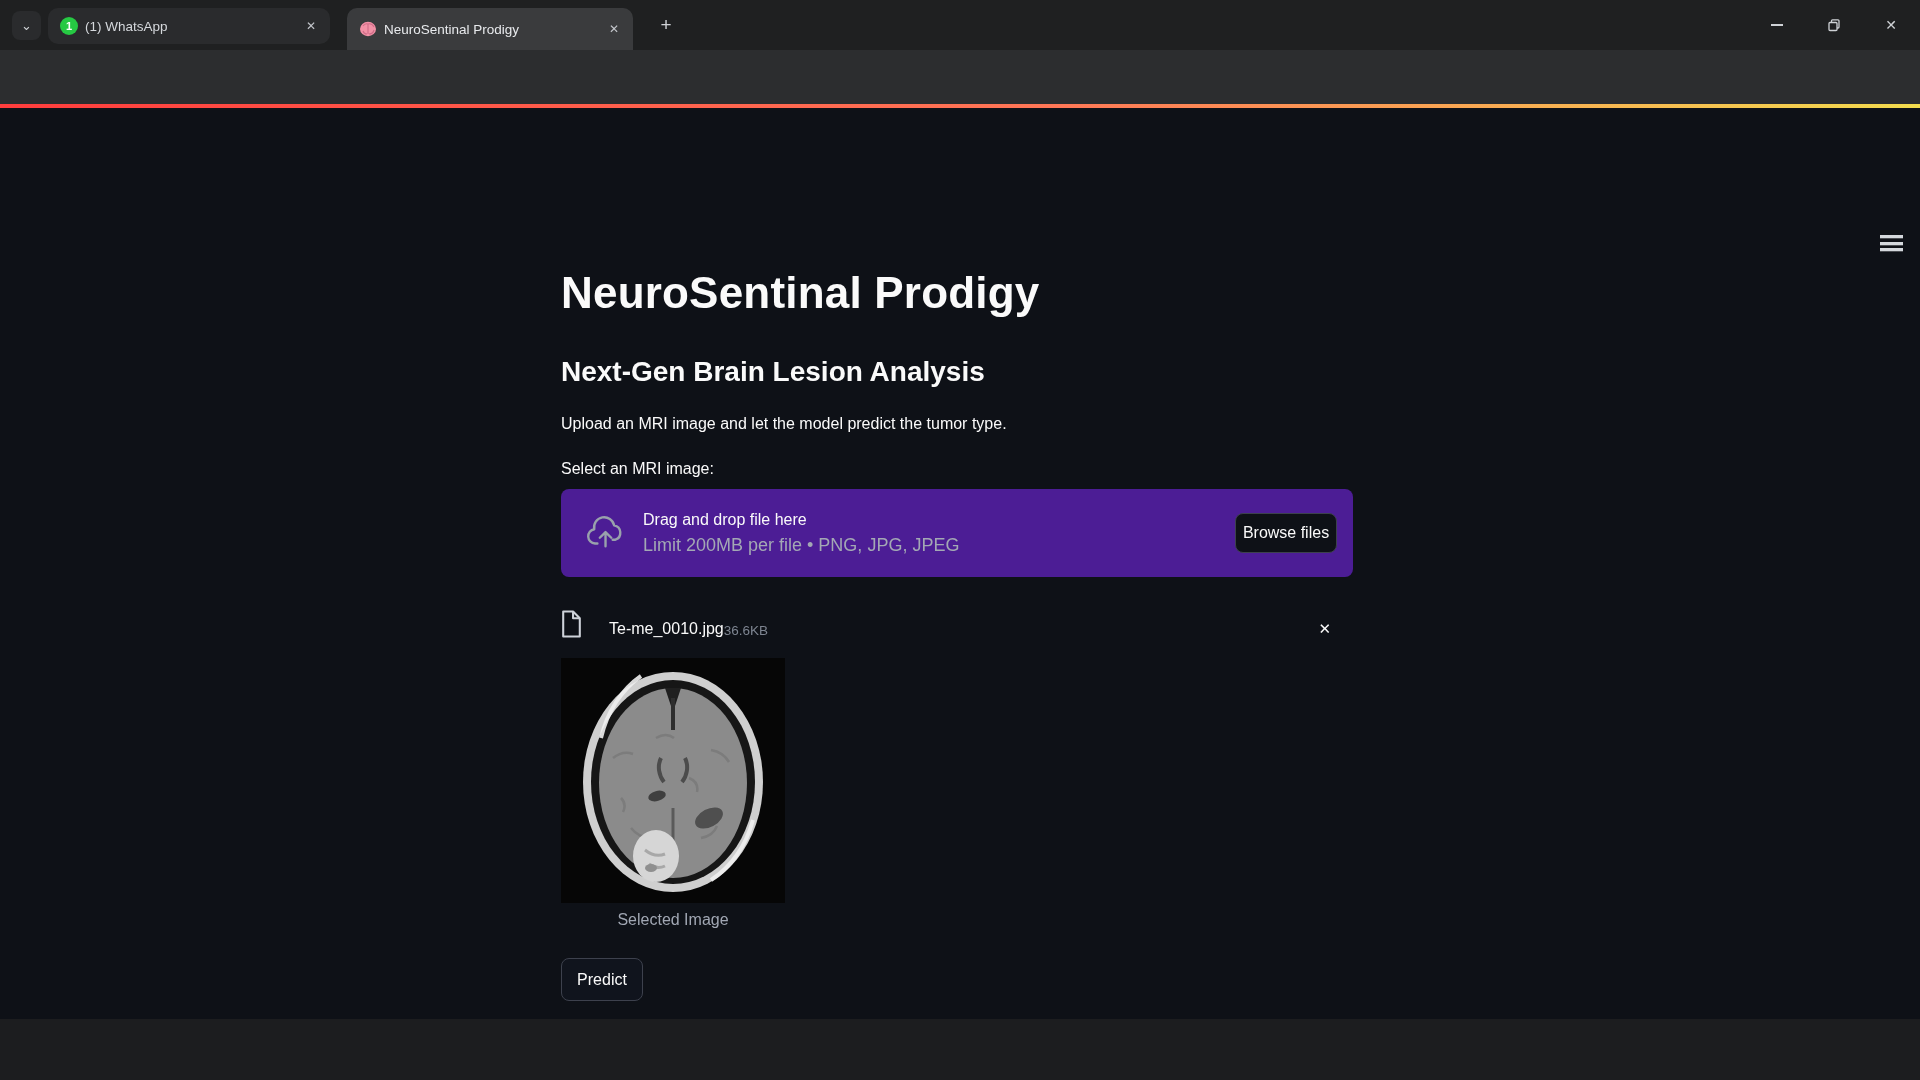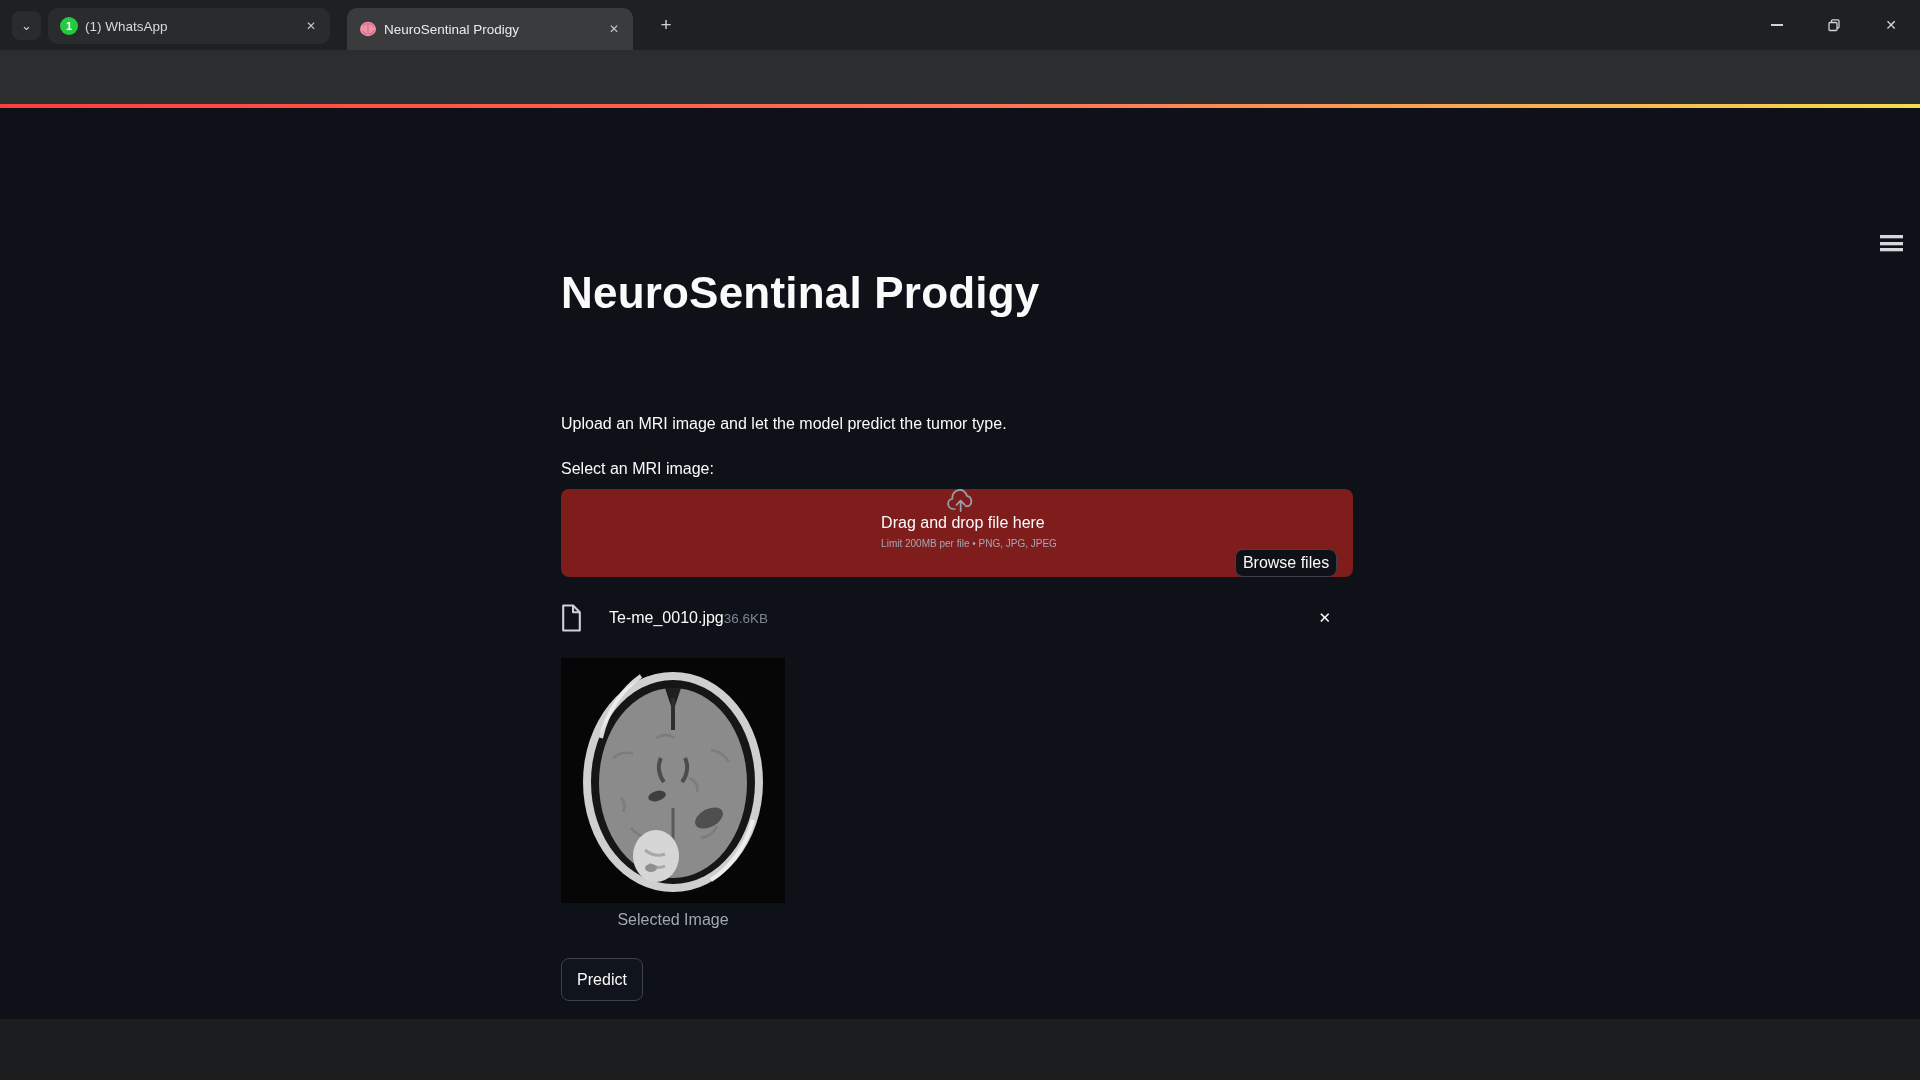--- a/index.html
+++ b/index.html
@@ -42,28 +42,28 @@
 
   
   #page { top:108px; left:0; width:1920px; height:911px; background:#0e1117; }
   #hamburger { left:1880px; top:127px; width:23px; }
   #hamburger span { display:block; width:23px; height:3px; background:#d4d8dd; margin-bottom:3.5px;
     box-shadow:0 1px 0 #4a4d52; }
   #app-title { left:561px; top:160px; font-size:44px; font-weight:700; color:#fafafa; letter-spacing:.2px; }
   #app-subtitle { left:561px; top:248px; font-size:28px; font-weight:700; color:#fafafa; }
   #app-desc { left:561px; top:307px; font-size:16px; color:#fafafa;text-align:center; }
   #select-label { left:561px; top:352px; font-size:16px; color:#fafafa; }
-  #dropzone { left:561px; top:381px; width:792px; height:88px; background:#7f1d1d; border-radius:8px;
-    display:flex; align-items:center; padding:0 16px 0 24px;flex-direction:column; }
+  #dropzone { left:561px; top:381px; width:792px; height:88px; background:#4c1d95; border-radius:8px;
+    display:flex; align-items:center; padding:0 16px 0 24px; }
   .drop-texts { margin-left:16px; }
   .drop-main { font-size:16px; color:#fafafa; }
-  .drop-sub { font-size:10px; color:#a3a8b4; margin-top:6px; }
+  .drop-sub { font-size:18px; color:#a3a8b4; margin-top:6px; }
   #browse-btn { margin-left:auto; width:102px; height:40px; border-radius:8px; background:#0e1117;
     border:1px solid #3d414d; color:#fafafa; font-size:16px; display:flex; align-items:center; justify-content:center; }
-  #file-row { left:561px; top:490px; width:792px; height:40px; display:flex; align-items:center; }
+  #file-row { left:561px; top:490px; width:792px; height:40px; display:flex; align-items:flex-end; }
   #file-name { font-size:16px; color:#fafafa; margin-left:27px; }
   #file-size { font-size:13.5px; color:#7e8591; margin-left:0; }
   #file-close { margin-left:auto; margin-right:22px; color:#fafafa; font-size:15px; }
   #mri-wrap { left:561px; top:550px; width:224px; height:245px; }
   #img-caption { left:561px; top:803px; width:224px; text-align:center; font-size:16px; color:#a1a7b3; }
   #predict-btn { left:561px; top:850px; width:82px; height:43px; border-radius:8px; background:#10141d;
     border:1px solid #3d414d; color:#fafafa; font-size:16px; display:flex; align-items:center; justify-content:center; }
   #success-box { left:561px; top:912px; width:792px; height:60px; border-radius:8px; background:#17382a;
     display:flex; align-items:center; padding:0 20px; color:#d7efdd; font-size:16px; }
 
@@ -167,20 +167,21 @@
 <div id="gradient-bar" class="abs"></div>
 
 <div id="page" class="abs">
   <div id="hamburger" class="abs">
     <span></span>
     <span></span>
     <span></span>
   </div>
 
   <h1 id="app-title" class="abs">NeuroSentinal Prodigy</h1>
+  <h2 id="app-subtitle" class="abs">Next-Gen Brain Lesion Analysis</h2>
   <p id="app-desc" class="abs">Upload an MRI image and let the model predict the tumor type.</p>
   <p id="select-label" class="abs">Select an MRI image:</p>
 
   <div id="dropzone" class="abs">
     <svg width="42" height="36" viewBox="0 0 44 36">
       <path d="M13 29 h-2.5 a7.5 7.5 0 0 1 -.8-14.9 A10.5 10.5 0 0 1 30.5 10 a7.8 7.8 0 0 1 1.4 15 H29" fill="none" stroke="#99a1ac" stroke-width="2.5" stroke-linecap="round" stroke-linejoin="round"></path>
       <path d="M21.5 32 V17.5 M15.5 23 l6-6 6 6" fill="none" stroke="#99a1ac" stroke-width="2.5" stroke-linecap="round" stroke-linejoin="round"></path>
     </svg>
     <div class="drop-texts">
       <div class="drop-main">Drag and drop file here</div>

